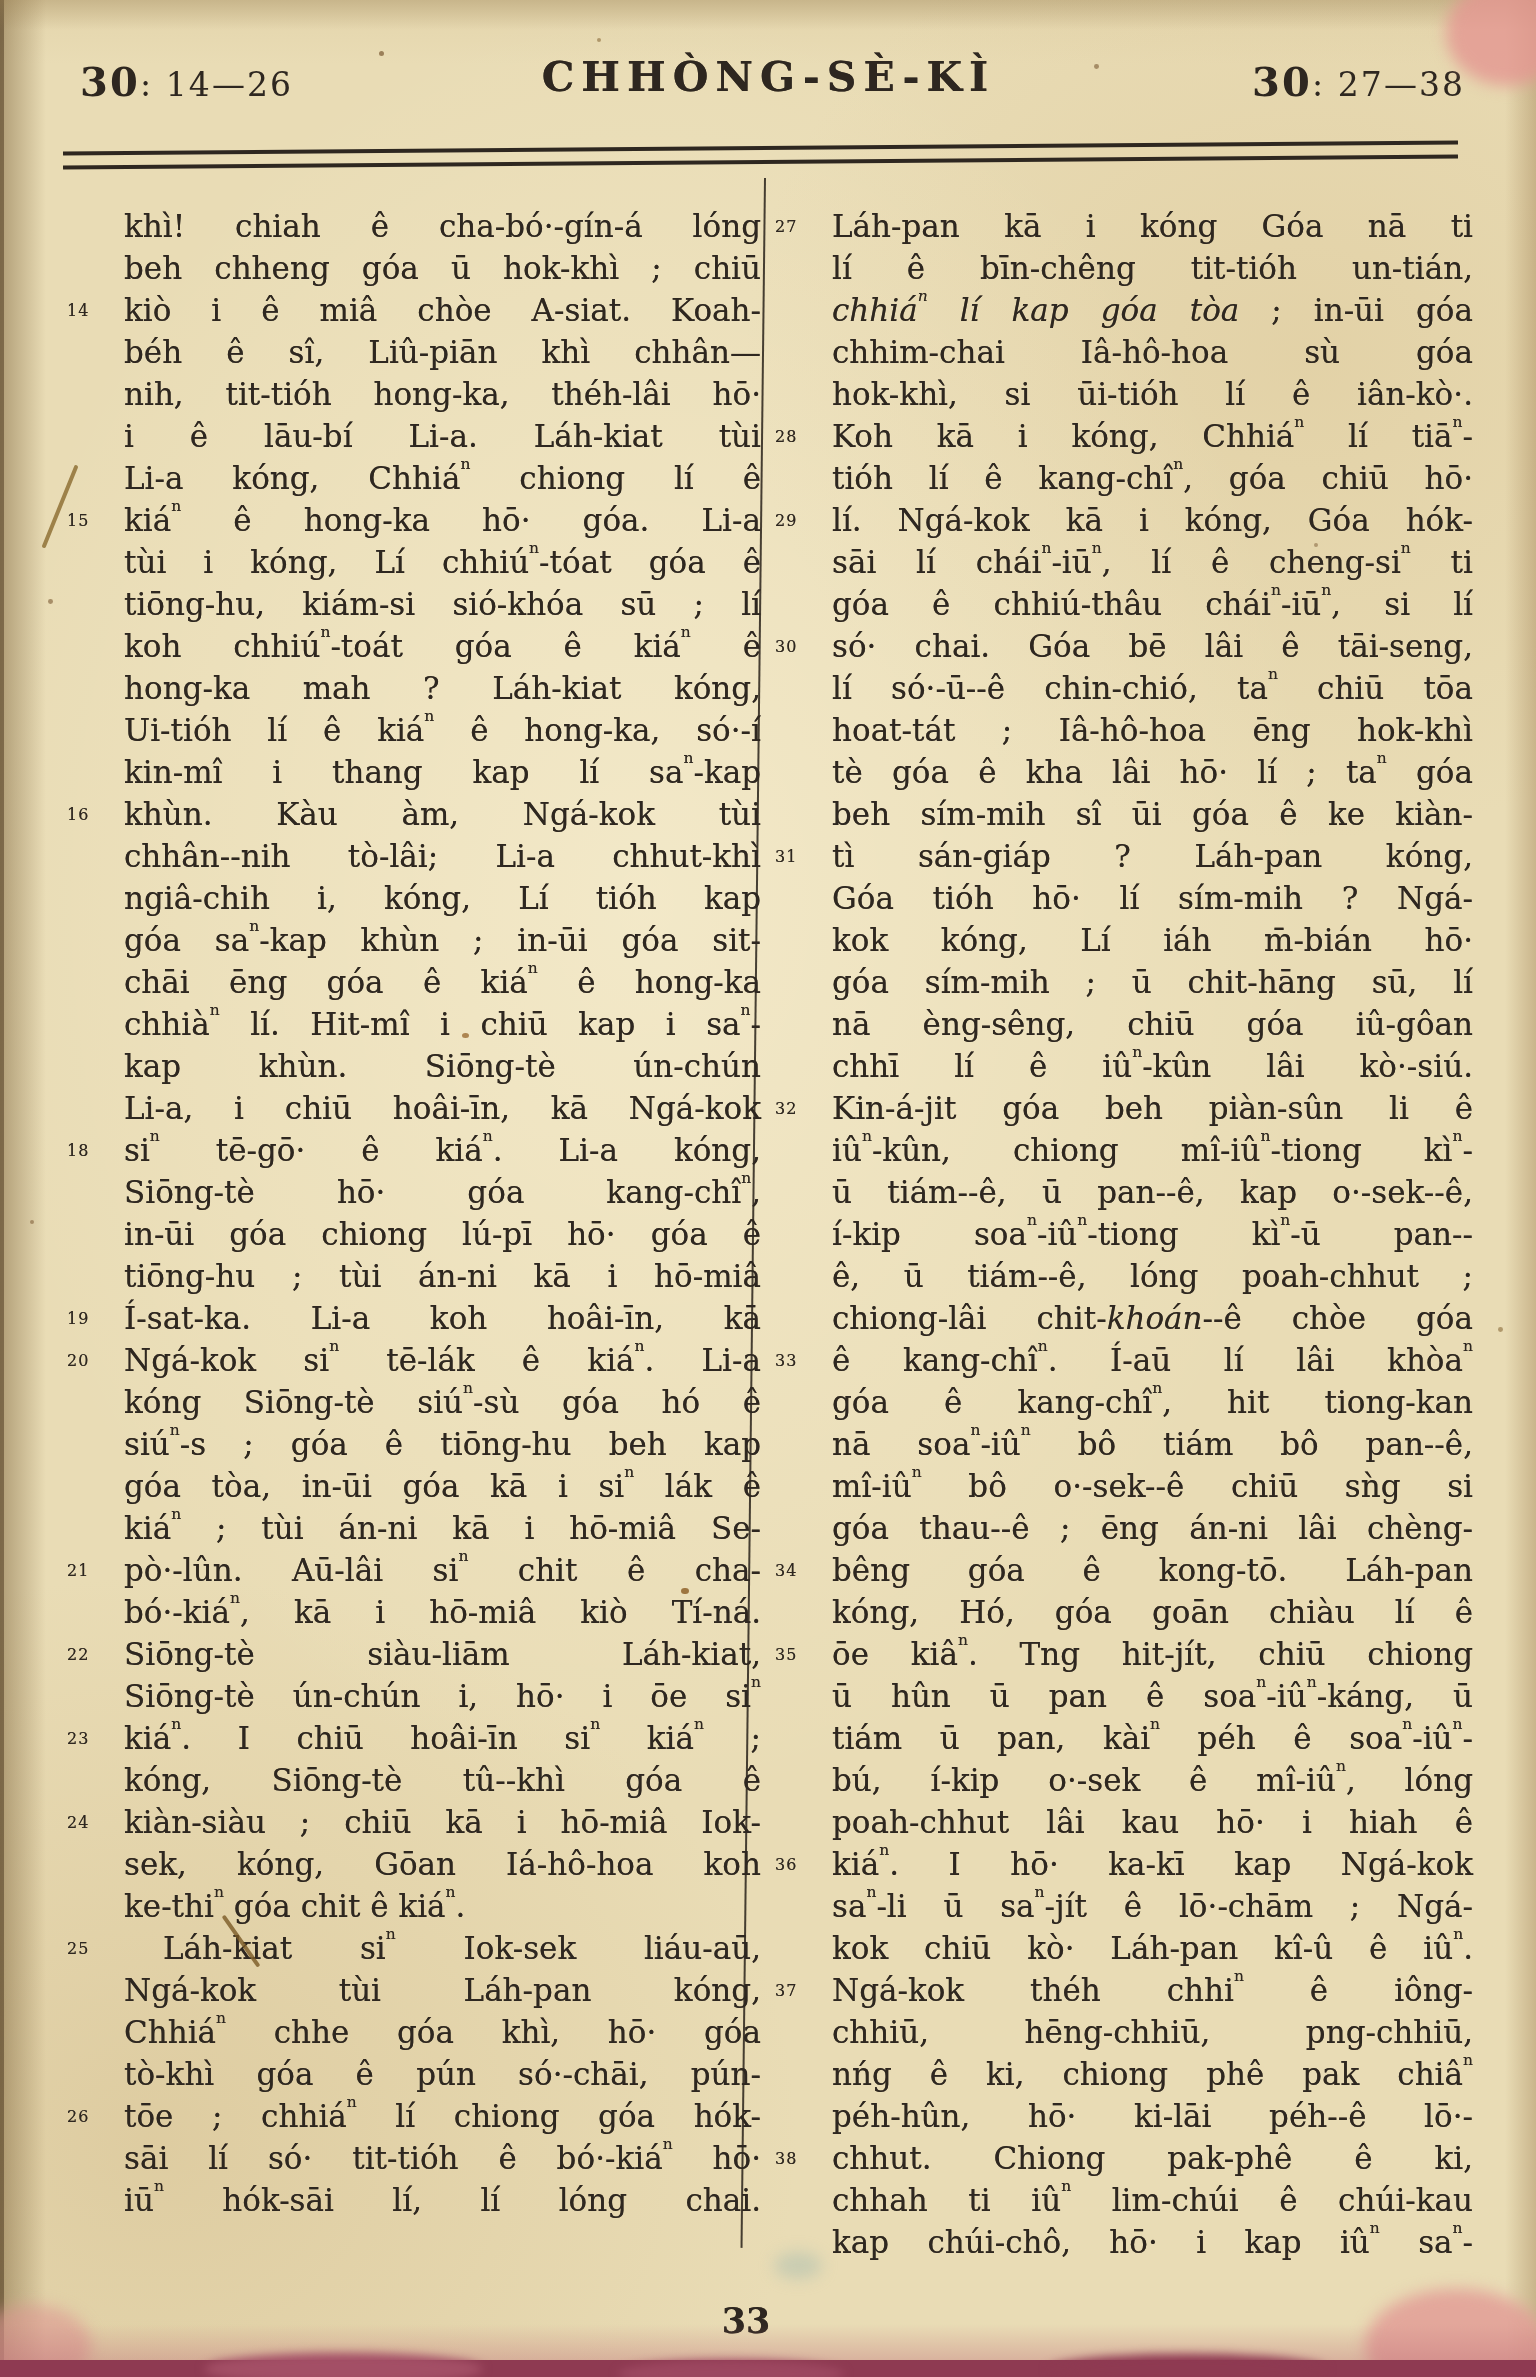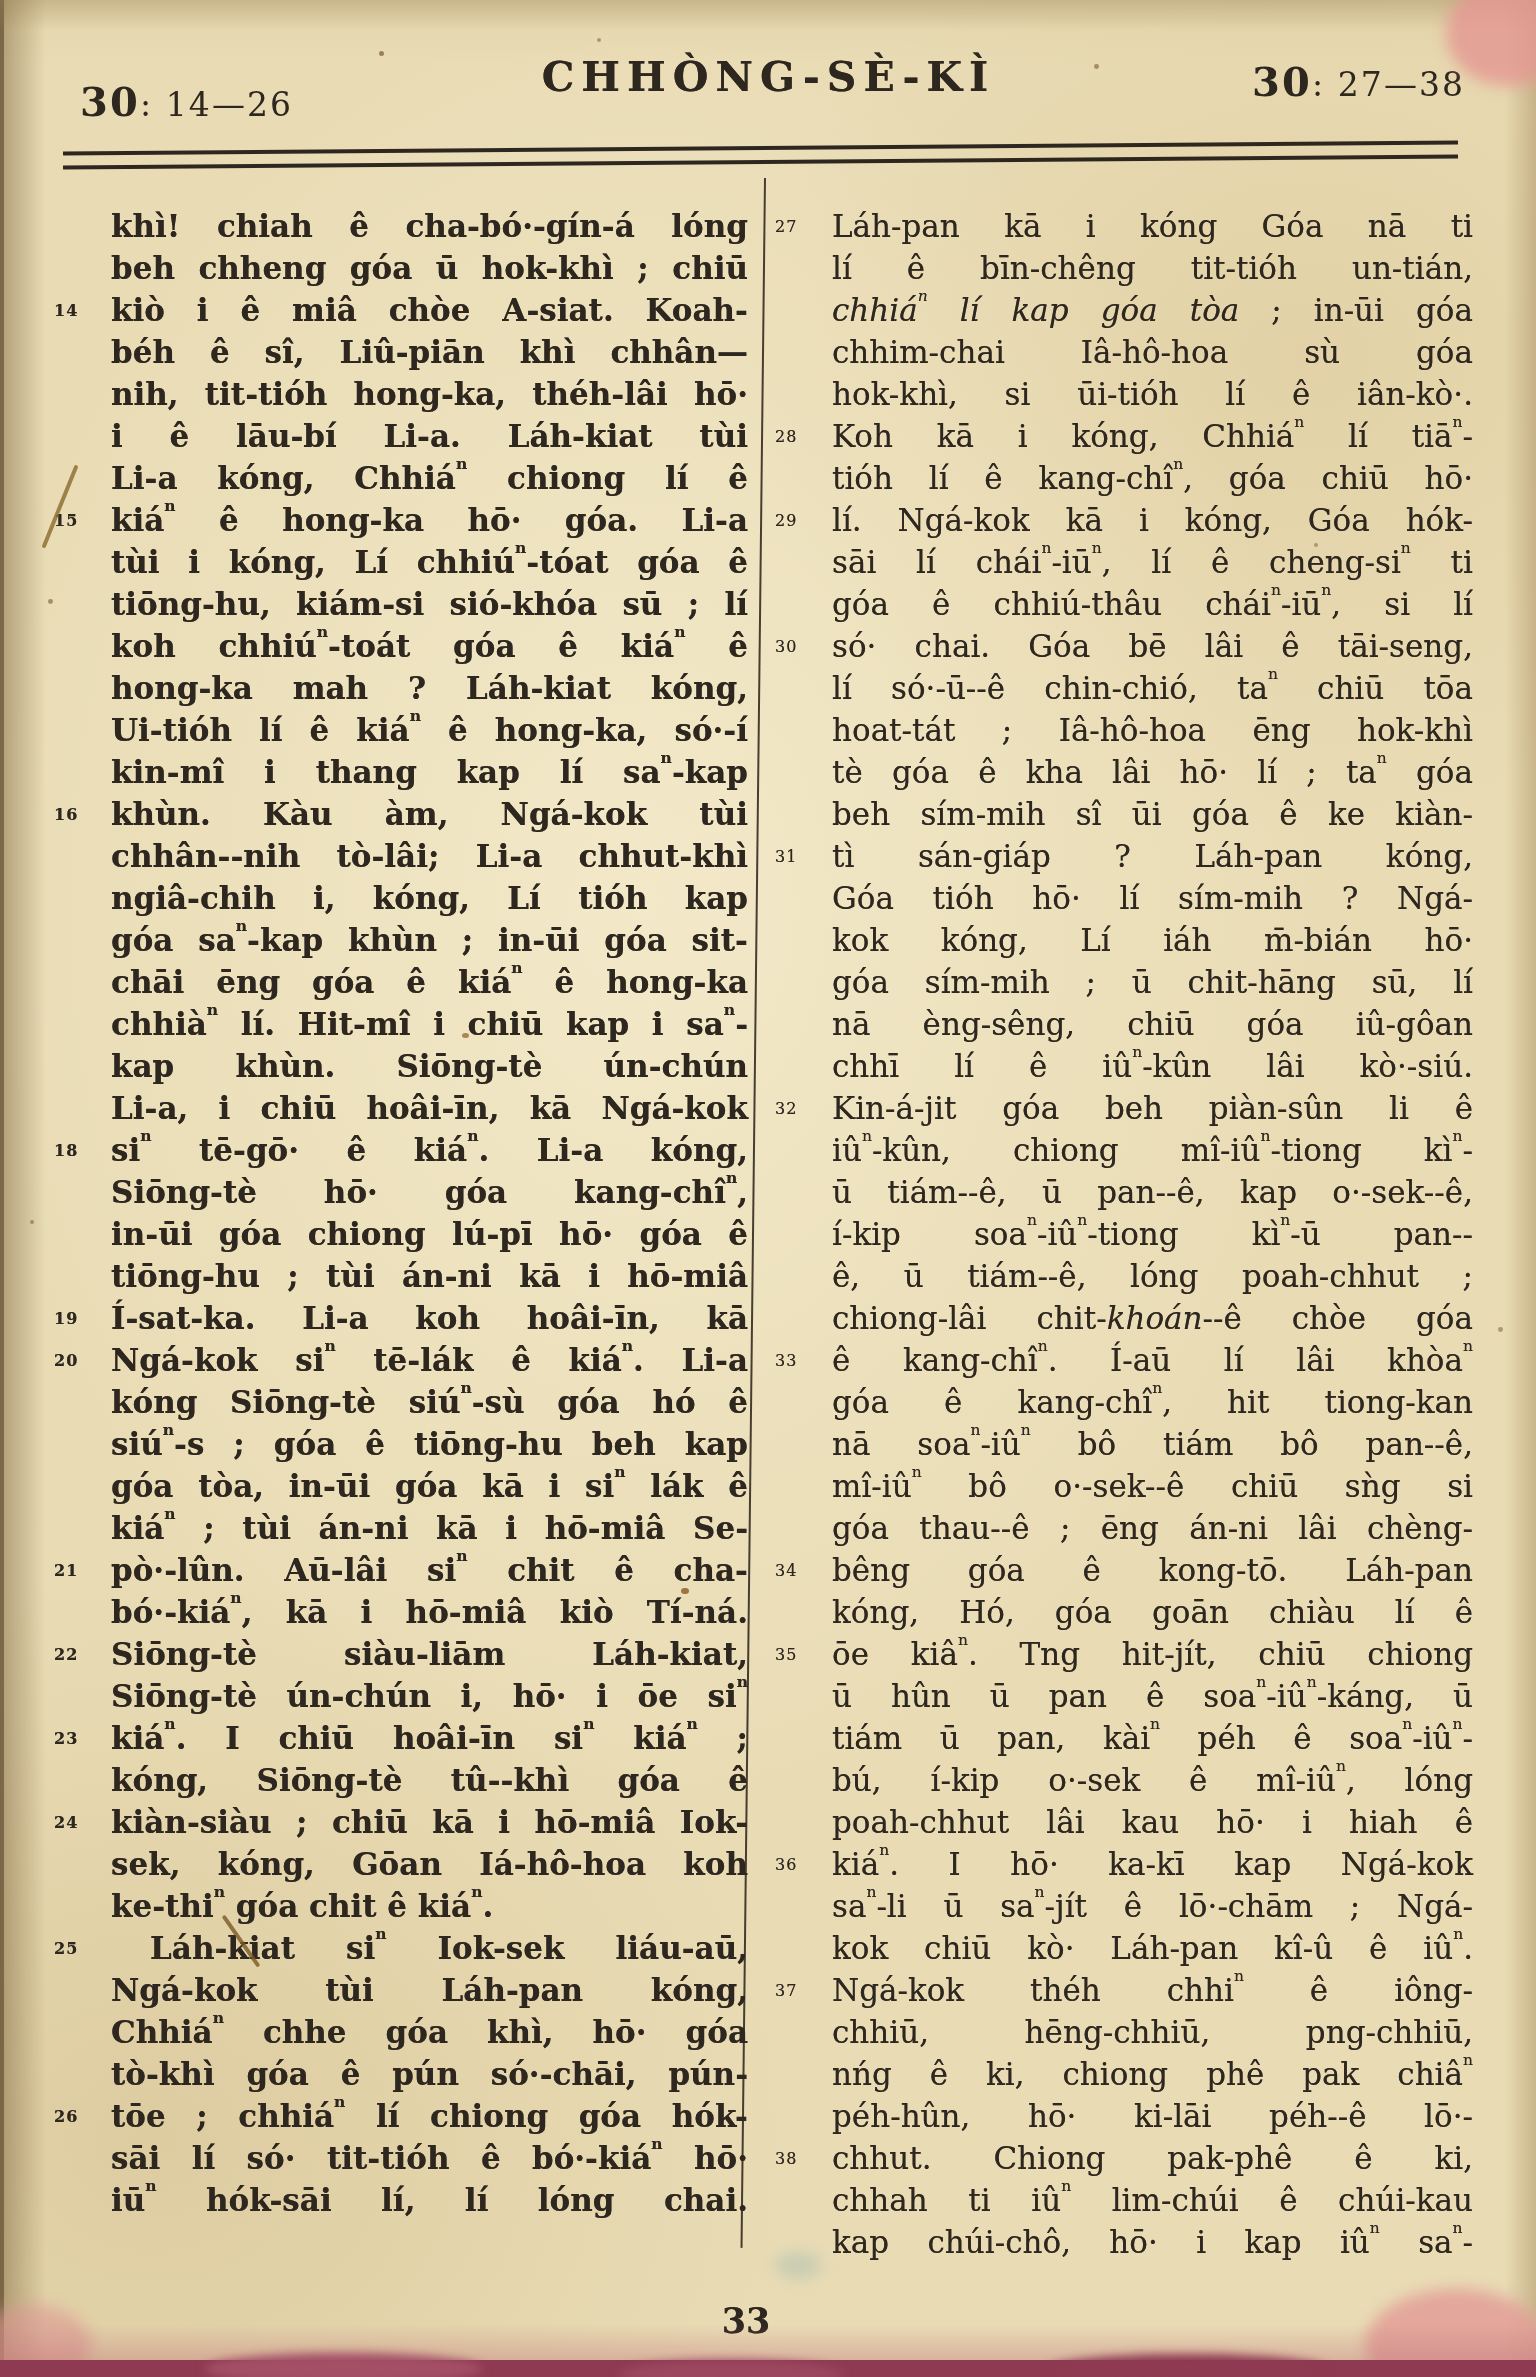--- a/index.html
+++ b/index.html
@@ -17,34 +17,34 @@
       radial-gradient(ellipse 967px 1290px at 42% 38%, rgba(255,248,224,.45), rgba(255,248,224,0) 70%),
       radial-gradient(ellipse 752px 645px at 85% 15%, rgba(214,190,140,.35), rgba(214,190,140,0) 75%),
       radial-gradient(ellipse 860px 752px at 10% 90%, rgba(205,180,130,.4), rgba(205,180,130,0) 75%),
       linear-gradient(to bottom, rgba(210,188,140,.25), rgba(210,188,140,0) 64px);
     font-family:"DejaVu Serif","Liberation Serif",serif;
     color:var(--ink);
   }
   
   .hdr{position:absolute;top:58px;font-size:33px;letter-spacing:2.1px;white-space:nowrap;}
   .hdr .chnum{font-weight:bold;font-size:40px;}
-  .hdr-left{left:80px;margin-top:20px;}
+  .hdr-left{left:80px;}
   .hdr-right{left:1252px;}
   .title{
     position:absolute;top:53px;left:50%;transform:translateX(-50%);
     font-size:41px;font-weight:bold;letter-spacing:7px;white-space:nowrap;
     text-shadow:0 0 0.5px rgba(46,38,28,.8);
   }
   .rule{position:absolute;left:63px;width:1395px;height:3.8px;background:var(--ink);transform:rotate(-0.45deg);}
   .rule-top{top:146px;}
   .rule-bot{top:160px;}
   
   .divider{position:absolute;left:764px;top:178px;width:2.1px;height:2070px;background:rgba(40,33,25,.85);transform:rotate(0.65deg);transform-origin:top center;}
   .col{position:absolute;top:205px;font-size:31px;line-height:42px;}
-  .col-left{left:111px;width:637px;font-weight:bold;}
+  .col-left{left:124px;width:637px;}
   .col-right{left:832px;width:641px;}
   .line{position:relative;height:42px;overflow:visible;}
   .txt{display:block;text-align:justify;text-align-last:justify;white-space:normal;
        text-shadow:0 0 0.5px rgba(46,38,28,.65);}
   .txt.noj{text-align:right;text-align-last:left;}
   .txt.indent{text-indent:39px;}
   .vnum{position:absolute;left:-57px;top:1.1px;width:52px;font-size:16px;letter-spacing:1.1px;
         text-shadow:0 0 0.5px rgba(46,38,28,.65);}
   sup{font-size:.5em;line-height:0;position:relative;top:-.55em;}
   em{font-style:italic;margin-top:44px;}

